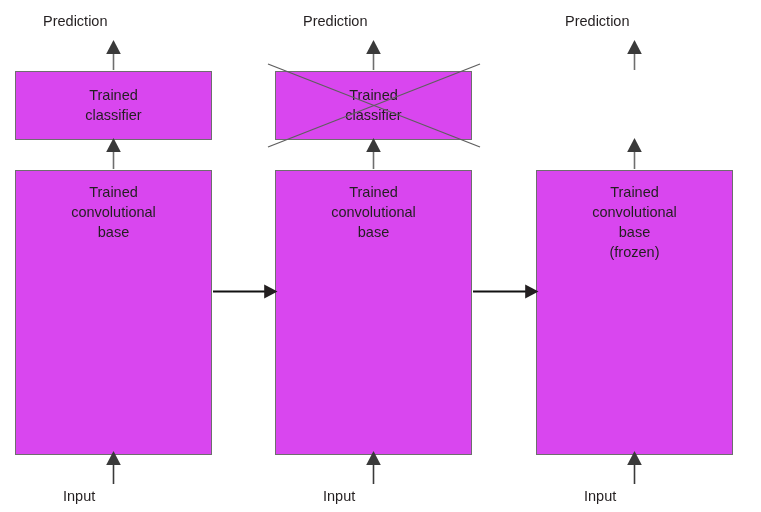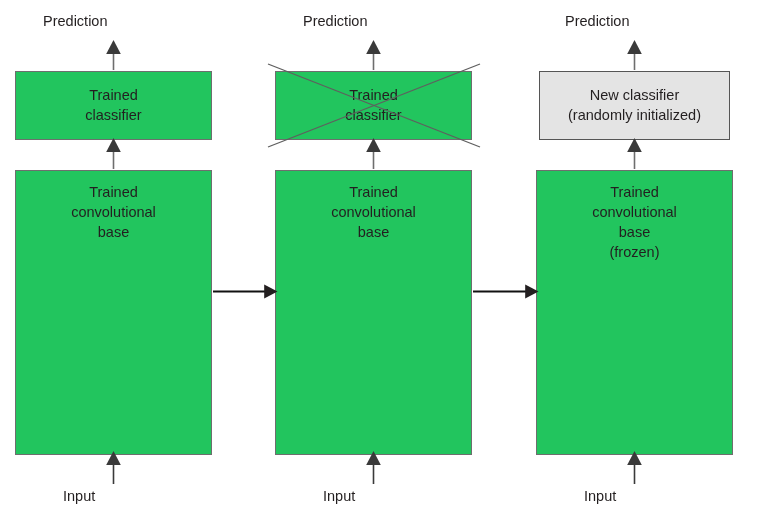--- a/index.html
+++ b/index.html
@@ -21,21 +21,21 @@
     position: absolute;
     left: 0;
     top: 0;
     width: 761px;
     height: 512px;
   }
   .box {
     position: absolute;
     box-sizing: border-box;
     border: 1px solid #6e6e6e;
-    background: #22c55e;
+    background: #d946ef;
   }
   .box-filled {
     background: #e4e4e4;
     border: 1px solid #555555;
   }
   .box-label {
     position: absolute;
     left: 0;
     right: 0;
     text-align: center;
@@ -81,24 +81,20 @@
   <div class="box" style="left:275px; top:170px; width:197px; height:285px;">
     <div class="box-label" style="top:11px;">Trained
 convolutional
 base</div>
   </div>
 
   <div class="caption" style="left:323px; top:487px; width:100px;">Input</div>
 
   <div class="caption" style="left:565px; top:12px; width:140px;">Prediction</div>
 
-  <div class="box box-filled" style="left:539px; top:71px; width:191px; height:69px;">
-    <div class="box-label" style="top:13px;">New classifier
-(randomly initialized)</div>
-  </div>
 
   <div class="box" style="left:536px; top:170px; width:197px; height:285px;">
     <div class="box-label" style="top:11px;">Trained
 convolutional
 base
 (frozen)</div>
   </div>
 
   <div class="caption" style="left:584px; top:487px; width:100px;">Input</div>
 

